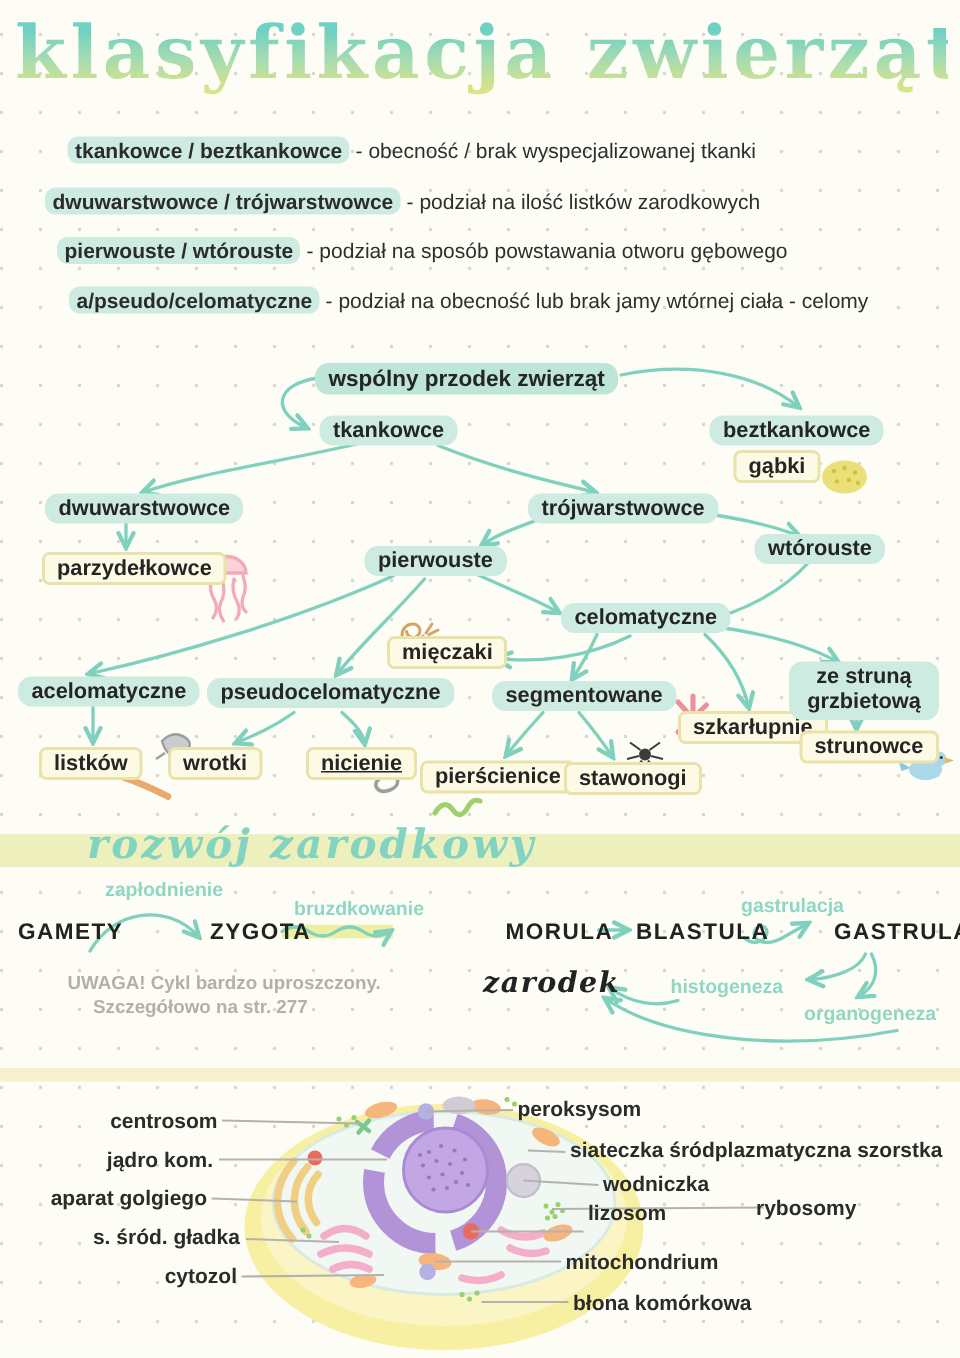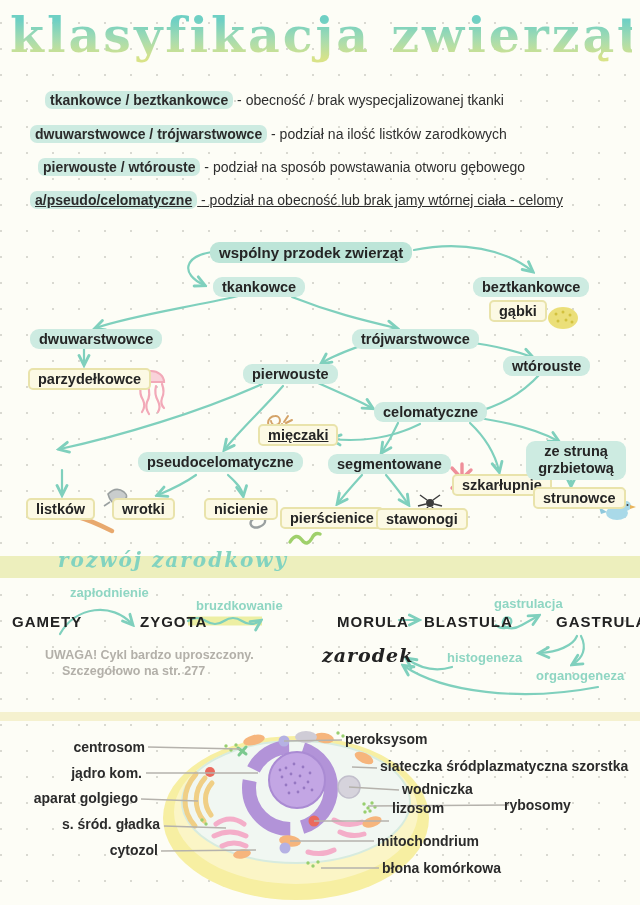--- a/index.html
+++ b/index.html
@@ -28,21 +28,21 @@
   .pill{background:#cdebe1;border-radius:9px;padding:2px 9px;font-size:14.5px;
         font-weight:bold;color:#252525;white-space:nowrap;}
   .pill.root{background:#bde5d8;font-size:15px;}
   .pill.two{white-space:normal;width:92px;text-align:center;line-height:1.2;padding:2px 4px;}
   .ybox{background:#fcf9e4;border:2px solid #e9e3ab;border-radius:5px;
         padding:1px 8px;font-size:14.5px;font-weight:bold;color:#252525;white-space:nowrap;}
   
   .band{left:0;width:640px;background:#edefbd;}
   .sect-title{
     font-family:"DejaVu Serif",serif;font-style:italic;font-weight:bold;
-    font-size:20px;letter-spacing:2px;color:#82d3c0;white-space:nowrap;
+    font-size:27px;letter-spacing:2px;color:#82d3c0;white-space:nowrap;
   }
   .stage{font-size:15px;font-weight:bold;letter-spacing:1px;color:#222;white-space:nowrap;}
   .proc{font-size:13px;font-weight:bold;color:#8fd6c3;white-space:nowrap;}
   .note{font-size:12.5px;color:#b3b0a9;font-weight:bold;white-space:nowrap;}
   .embryo{font-family:"DejaVu Serif",serif;font-style:italic;font-weight:bold;
           font-size:19px;color:#222;letter-spacing:1px;}
   
   .clabel{font-size:14px;font-weight:bold;color:#2b2b2b;white-space:nowrap;}
   svg{display:block;}
   .overlay{position:absolute;left:0;top:0;pointer-events:none;}
@@ -259,44 +259,45 @@
     <span class="desc">- obecność / brak wyspecjalizowanej tkanki</span>
   </div>
   <div class="abs defline" style="left:30px;top:126px;">
     <span class="term">dwuwarstwowce / trójwarstwowce</span>
     <span class="desc">- podział na ilość listków zarodkowych</span>
   </div>
   <div class="abs defline" style="left:38px;top:159px;">
     <span class="term">pierwouste / wtórouste</span>
     <span class="desc">- podział na sposób powstawania otworu gębowego</span>
   </div>
-  <div class="abs defline" style="left:30px;top:192px;text-decoration:underline;">
+  <div class="abs defline" style="left:46px;top:192px;">
     <span class="term">a/pseudo/celomatyczne</span>
     <span class="desc">- podział na obecność lub brak jamy wtórnej ciała - celomy</span>
   </div>
 
   <div class="abs pill root" style="left:210px;top:242px;">wspólny przodek zwierząt</div>
   <div class="abs pill" style="left:213px;top:277px;">tkankowce</div>
   <div class="abs pill" style="left:473px;top:277px;">beztkankowce</div>
   <div class="abs ybox" style="left:489px;top:300px;">gąbki</div>
   <div class="abs pill" style="left:30px;top:329px;">dwuwarstwowce</div>
   <div class="abs ybox" style="left:28px;top:368px;">parzydełkowce</div>
   <div class="abs pill" style="left:352px;top:329px;">trójwarstwowce</div>
   <div class="abs pill" style="left:243px;top:364px;">pierwouste</div>
   <div class="abs pill" style="left:503px;top:356px;">wtórouste</div>
   <div class="abs pill" style="left:374px;top:402px;">celomatyczne</div>
-  <div class="abs ybox" style="left:258px;top:424px;text-decoration:underline;">mięczaki</div>
+  <div class="abs ybox" style="left:258px;top:424px;">mięczaki</div>
+  <div class="abs pill" style="left:12px;top:451px;">acelomatyczne</div>
   <div class="abs pill" style="left:138px;top:452px;">pseudocelomatyczne</div>
   <div class="abs pill" style="left:328px;top:454px;">segmentowane</div>
   <div class="abs ybox" style="left:452px;top:474px;">szkarłupnie</div>
   <div class="abs pill two" style="left:526px;top:441px;">ze struną grzbietową</div>
   <div class="abs ybox" style="left:533px;top:487px;">strunowce</div>
   <div class="abs ybox" style="left:26px;top:498px;">listków</div>
   <div class="abs ybox" style="left:112px;top:498px;">wrotki</div>
-  <div class="abs ybox" style="left:204px;top:498px;">nicienie</div>
+  <div class="abs ybox" style="left:204px;top:498px;text-decoration:underline;">nicienie</div>
   <div class="abs ybox" style="left:280px;top:507px;">pierścienice</div>
   <div class="abs ybox" style="left:376px;top:508px;">stawonogi</div>
 
   <div class="abs band" style="top:556px;height:22px;"></div>
   <div class="abs sect-title" style="left:58px;top:548px;">rozwój zarodkowy</div>
 
   <div class="abs proc" style="left:70px;top:585px;">zapłodnienie</div>
   <div class="abs proc" style="left:196px;top:598px;">bruzdkowanie</div>
   <div class="abs proc" style="left:494px;top:596px;">gastrulacja</div>
   <div class="abs proc" style="left:447px;top:650px;">histogeneza</div>

